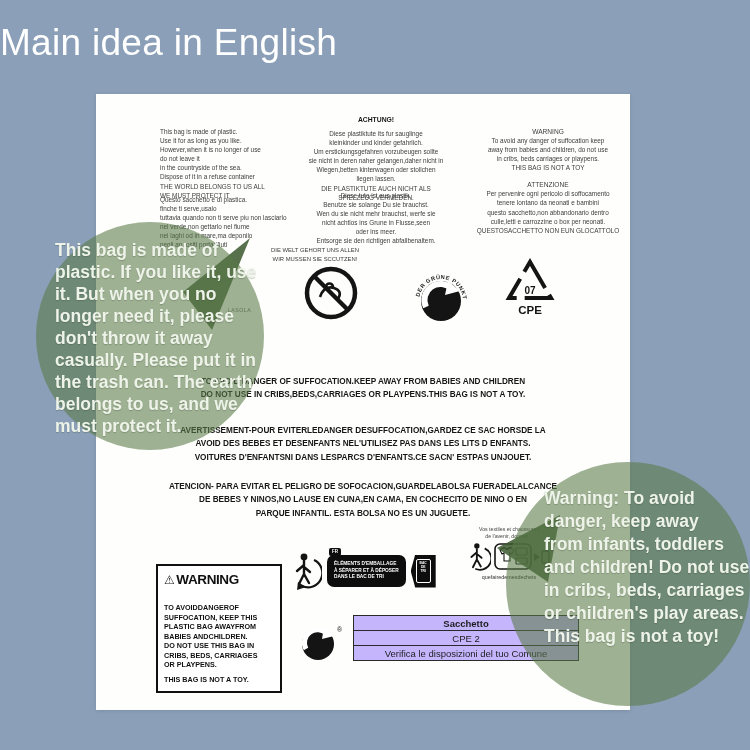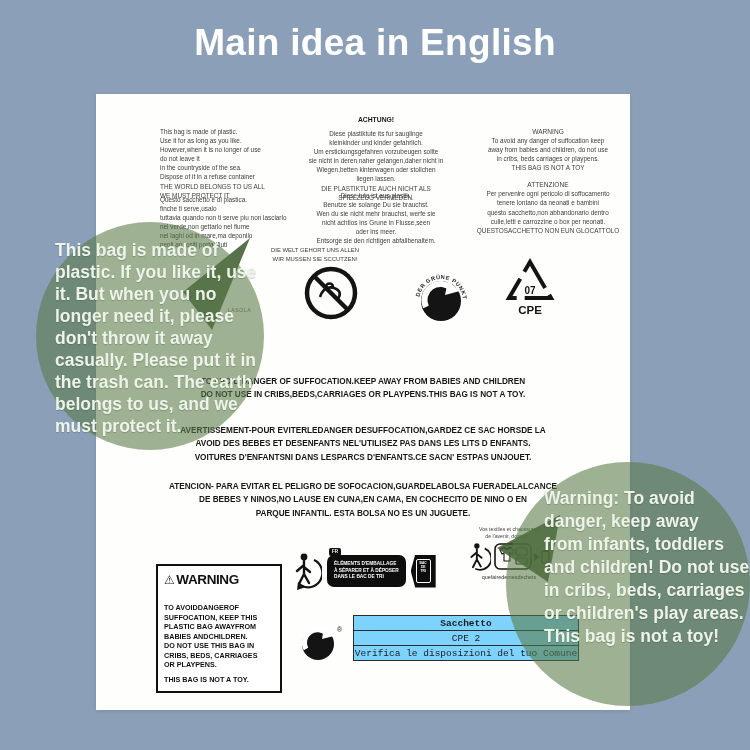--- a/index.html
+++ b/index.html
@@ -1,20 +1,20 @@
 <!DOCTYPE html>
 <html style="--background: #8ba0b8; --paper: #fefefc; --ink: #3c3c3c; --ink_strong: #161616; --bubble: rgba(90,120,70,0.58); --bubble_tail: rgba(58,88,46,0.85); --bubble_text: #eef3e9; --title_text: #ffffff;"><head>
 <meta charset="utf-8">
 <style>
   html,body{margin:0;padding:0;}
   .stage{position:relative;width:750px;height:750px;overflow:hidden;
          background:var(--background,#8ba0b8);
          font-family:"Liberation Sans",sans-serif;}
-  .title{position:absolute;top:22px;left:0;width:100%;text-align:center;
-         font-size:37px;font-weight:700;letter-spacing:.3px;color:var(--title_text,#fff);}
+  .title{position:absolute;top:22px;left:0;width:100%;text-align:left;
+         font-size:37px;font-weight:400;letter-spacing:.3px;color:var(--title_text,#fff);}
   .paper{position:absolute;left:96px;top:94px;width:534px;height:616px;
          background:var(--paper,#fefefc);box-shadow:0 1px 4px rgba(0,0,0,.12);}
   .ml{white-space:pre-line;}
   .t6{font-size:6.4px;line-height:1.42;color:var(--ink,#3c3c3c);}
   .center{text-align:center;}
 
   #en-top{position:absolute;left:64px;top:33px;width:176px;}
   #it-top{position:absolute;left:64px;top:101px;width:196px;}
   #de-head{position:absolute;left:188px;top:22px;width:184px;font-size:6.8px;font-weight:700;color:var(--ink_strong,#161616);text-align:center;}
   #de1{position:absolute;left:182px;top:35px;width:196px;}
@@ -45,21 +45,21 @@
   .tri-label{position:relative;background:#0d0d0d;color:#fff;border-radius:7px;
              padding:6px 7px;font-size:4.8px;font-weight:700;line-height:1.4;}
   .fr-tag{position:absolute;top:-7px;left:2px;background:#0d0d0d;color:#fff;font-size:4.5px;
           padding:1px 3px;border-radius:2px;}
   .bin-tag{width:25px;height:33px;background:#0d0d0d;display:flex;align-items:center;justify-content:center;
            clip-path:polygon(18% 0,100% 0,100% 100%,18% 100%,0 50%);}
   .bin{border:1.2px solid #fff;border-radius:2px;width:13px;height:20px;color:#fff;
        font-size:3.3px;line-height:1.2;text-align:center;padding-top:2px;font-weight:700;}
 
   #gdot2{position:absolute;left:203px;top:528px;}
-  #vtable{position:absolute;left:257px;top:521px;width:224px;border:1.5px solid #2a2a2a;background:#7dd3fc;font-family:Liberation Mono, monospace;}
+  #vtable{position:absolute;left:257px;top:521px;width:224px;border:1.5px solid #2a2a2a;background:#c4b5fd;}
   .vrow{border-top:1px solid #2a2a2a;text-align:center;font-size:9.5px;color:#1c1c1c;padding:1.5px 0;}
   .vrow:first-child{border-top:none;font-weight:700;}
 
   #textiles{position:absolute;left:338px;top:432px;width:150px;text-align:center;}
   .tx-note{font-size:5.2px;color:#444;line-height:1.3;}
   .tx-row{display:flex;align-items:center;justify-content:center;gap:3px;margin-top:2px;}
   .tx-url{font-size:5.4px;color:#333;margin-top:2px;}
 
   .bubble{position:absolute;border-radius:50%;background:var(--bubble,rgba(90,120,70,.58));}
   #bubble-left{left:36px;top:222px;width:228px;height:228px;}

